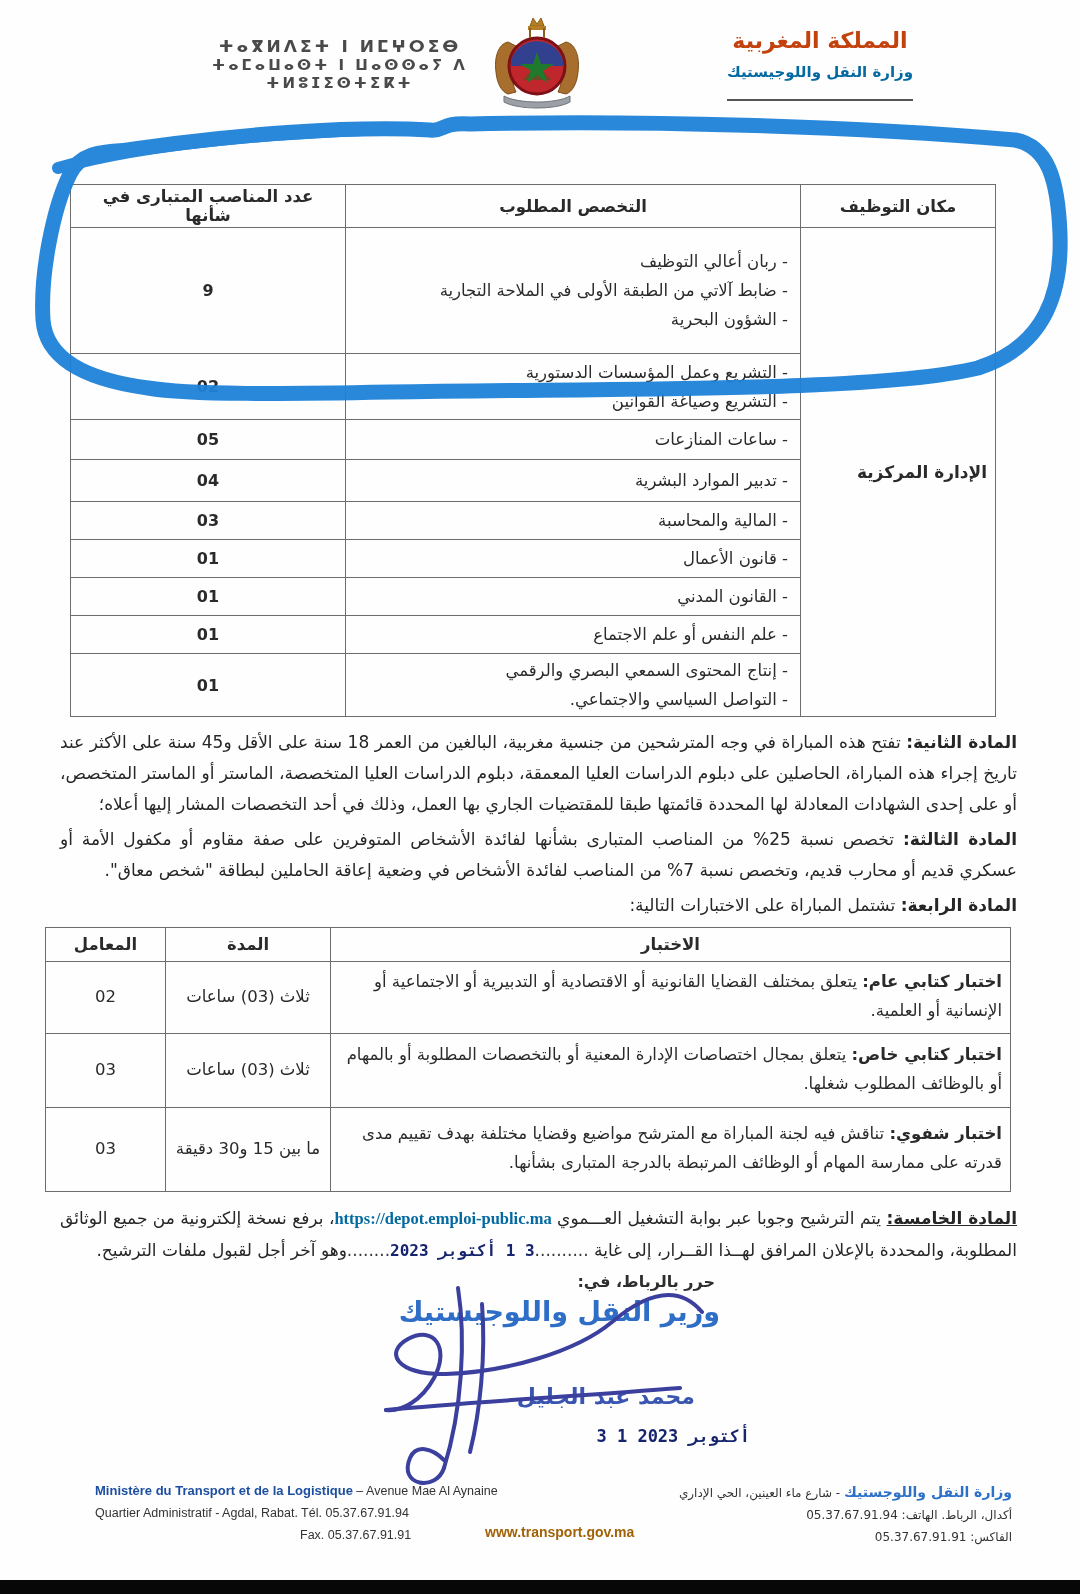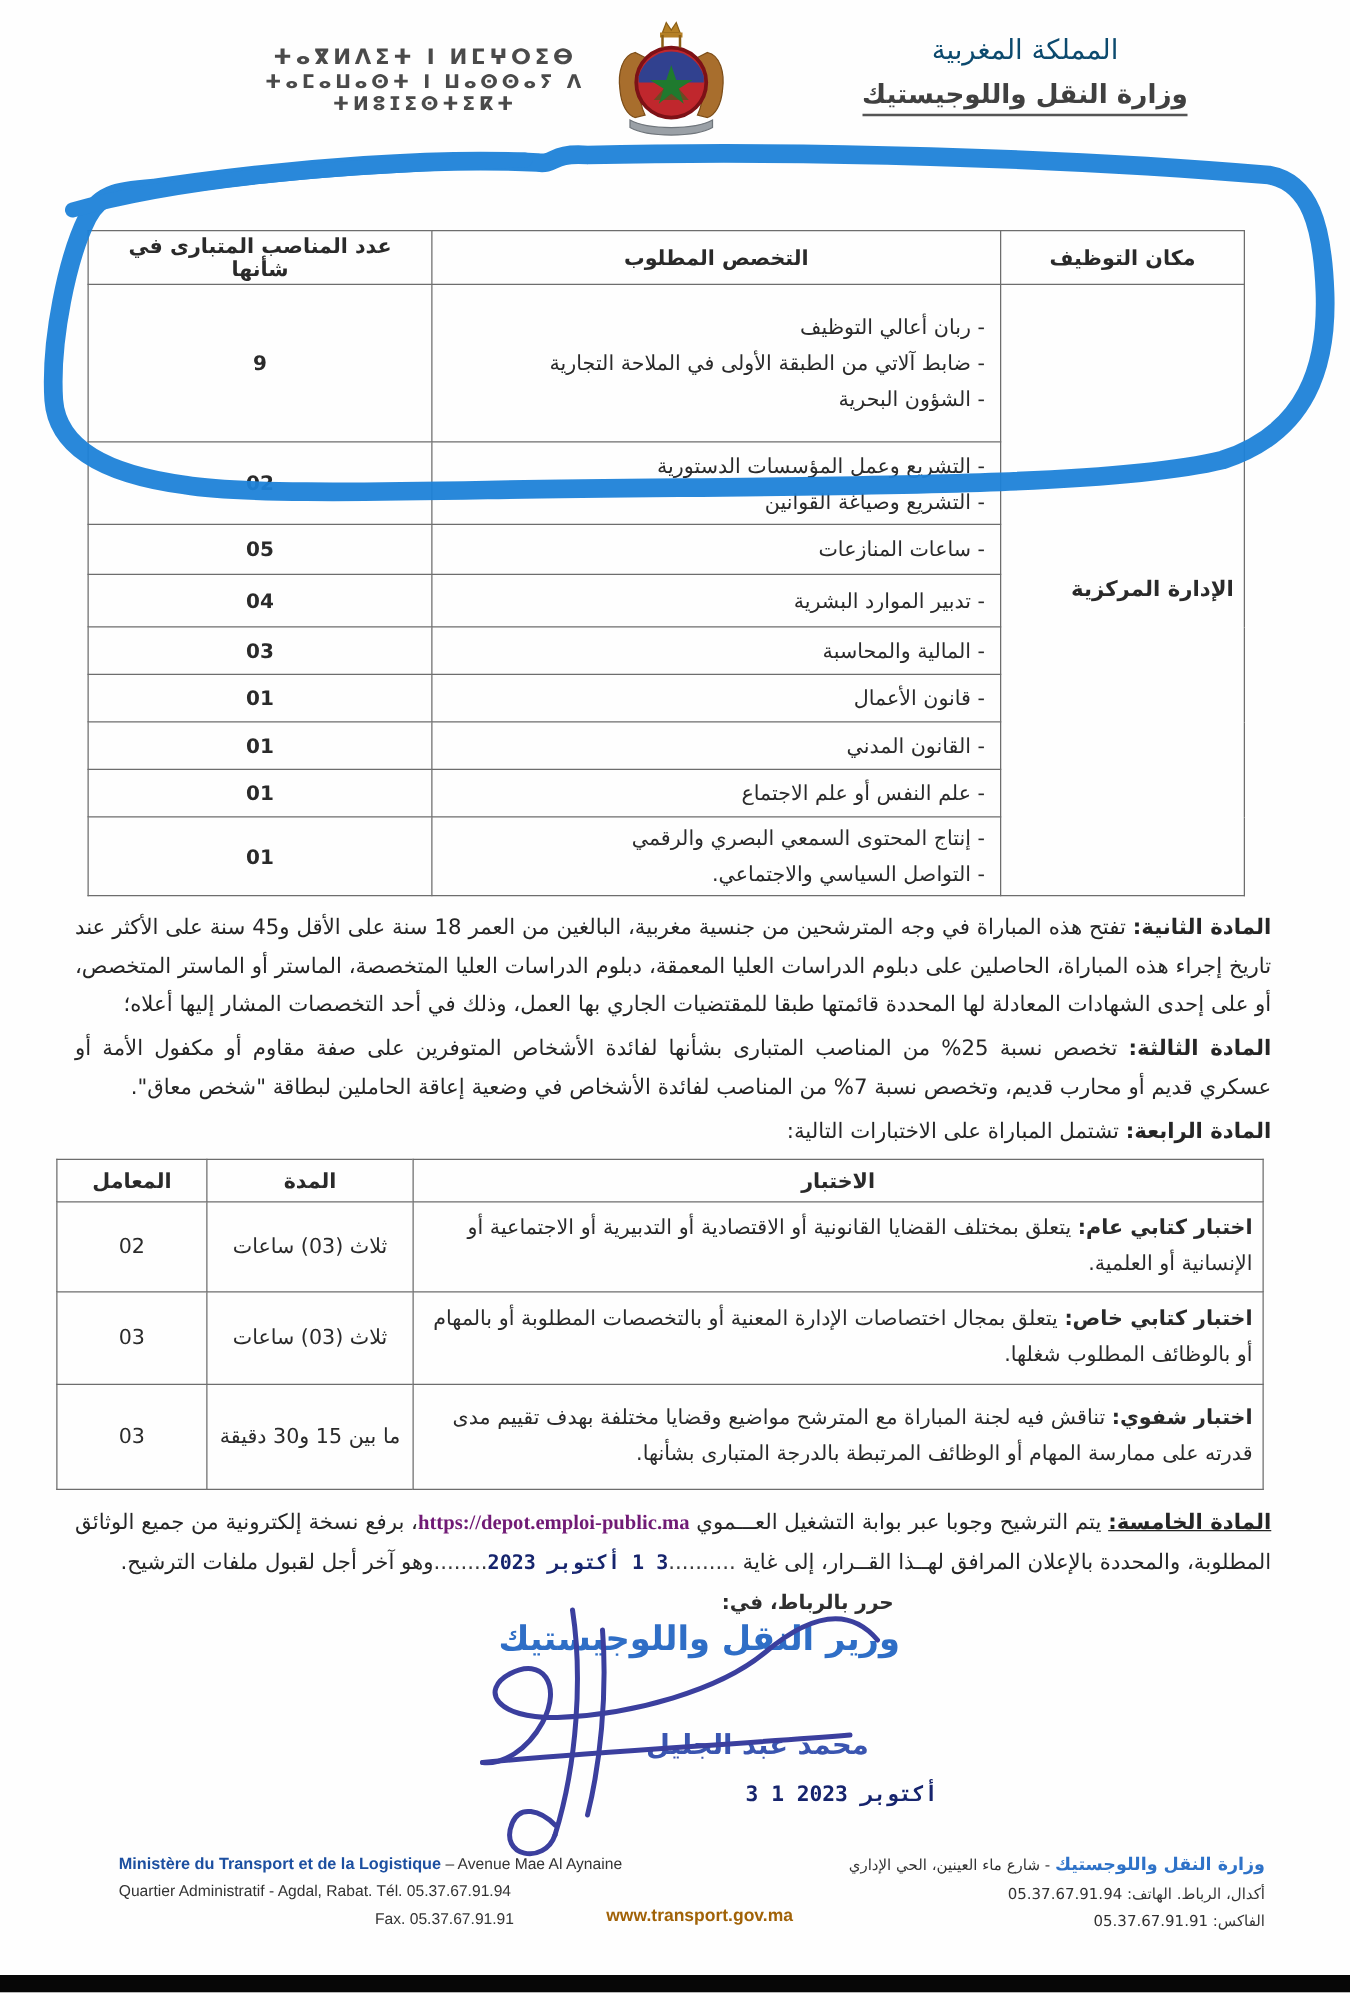--- a/index.html
+++ b/index.html
@@ -7,23 +7,23 @@
        font-family:"DejaVu Sans",sans-serif;color:#262626;}
 
   
   #hdr{position:relative;height:122px;padding-top:20px;}
   #tifinagh{position:absolute;left:150px;top:36px;width:380px;text-align:center;
             color:#4a4a4a;font-weight:bold;letter-spacing:3px;}
   #tifinagh .tl1{font-size:17px;margin-bottom:0;}
   #tifinagh .tl2{font-size:15px;}
   #emblem{position:absolute;left:478px;top:14px;}
   #ar-head{position:absolute;right:110px;top:28px;width:300px;text-align:center;direction:rtl;}
-  #ar-head .k{font-size:22px;font-weight:normal;color:#0c4a6e;}
-  #ar-head .m{font-size:21px;font-weight:bold;color:#404040;margin-top:10px;
-              border-bottom:2px solid #555;display:inline-block;padding-bottom:4px;}
+  #ar-head .k{font-size:22px;font-weight:bold;color:#c2410c;}
+  #ar-head .m{font-size:15px;font-weight:bold;color:#0369a1;margin-top:10px;
+              border-bottom:2px solid #555;display:inline-block;padding-bottom:18px;}
 
   
   #loop{position:absolute;left:0;top:96px;width:1080px;height:330px;z-index:6;pointer-events:none;}
 
   
   table{border-collapse:collapse;direction:rtl;}
   td,th{border:1px solid #6d6d6d;padding:2px 8px;font-size:16.5px;color:#2a2a2a;}
   th{font-weight:bold;font-size:16.5px;border-radius:12px;}
   #t1{margin:42px 70px 0 70px;width:925px;table-layout:fixed;}
   #t1 col.c-loc{width:195px;} #t1 col.c-spec{width:455px;} #t1 col.c-num{width:275px;}
@@ -43,21 +43,21 @@
   .art-label{font-weight:bold;}
   .u{text-decoration:underline;}
 
   #t2{margin:6px 70px 0 45px;width:965px;table-layout:fixed;}
   #t2 col.c-exam{width:680px;} #t2 col.c-dur{width:165px;} #t2 col.c-coef{width:120px;}
   #t2 td{font-size:16.5px;line-height:1.75;}
   #t2 .mid{text-align:center;vertical-align:middle;}
   #t2 tr.hr{height:34px;} #t2 tr.e1{height:72px;} #t2 tr.e2{height:74px;} #t2 tr.e3{height:84px;}
 
   #art5{margin:10px 63px 0 60px;direction:rtl;text-align:justify;font-size:17px;line-height:1.9;}
-  .url{font-weight:bold;color:#701a75;font-family:"Liberation Serif",serif;font-size:16.5px;}
+  .url{font-weight:bold;color:#0369a1;font-family:"Liberation Serif",serif;font-size:16.5px;}
   .stamp{font-family:"DejaVu Sans Mono",monospace;font-weight:bold;color:#16246d;
          font-size:16px;letter-spacing:1px;}
   .dots{letter-spacing:1px;color:#3a3a3a;}
 
   
   #sign{position:relative;height:228px;}
   #sign .made{position:absolute;right:365px;top:6px;font-size:16px;font-weight:bold;
               color:#2e2e2e;direction:rtl;}
   #sign .title{position:absolute;right:360px;top:30px;font-size:27px;font-weight:bold;
                color:#2f6ec6;direction:rtl;letter-spacing:1px;}

